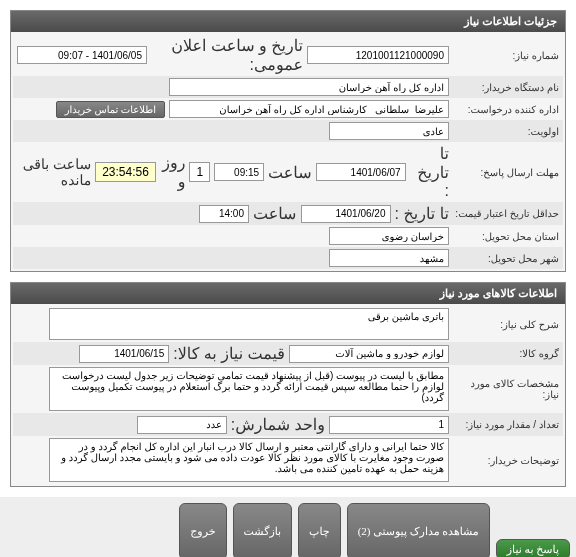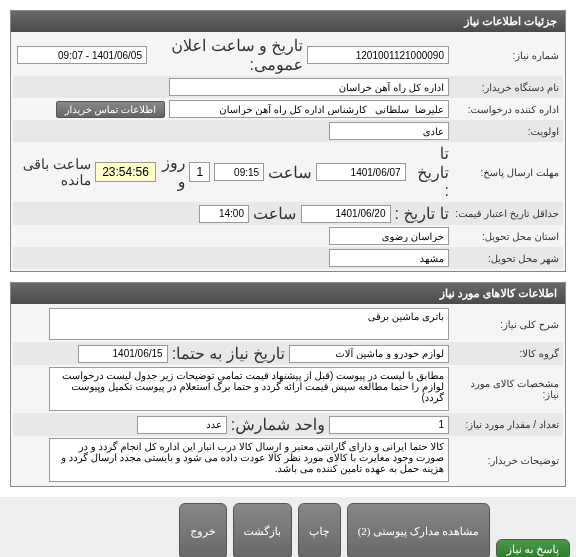--- a/index.html
+++ b/index.html
@@ -198,21 +198,21 @@
       <div class="label-cell">شرح کلی نیاز:</div>
       <div class="value-cell">
         <textarea rows="2" style="height: 32px;">باتری ماشین برقی</textarea>
       </div>
     </div>
 
     <div class="row alt">
       <div class="label-cell">گروه کالا:</div>
       <div class="value-cell">
         <input type="text" style="width: 160px;" value="لوازم خودرو و ماشین آلات">
-        <span class="inline-label">تاریخ نیاز به حتما:</span>
+        <span class="inline-label">قیمت نیاز به کالا:</span>
         <input type="text" style="width: 90px;" value="1401/06/15">
       </div>
     </div>
 
     <div class="row">
       <div class="label-cell">مشخصات کالای مورد نیاز:</div>
       <div class="value-cell">
         <textarea rows="3" style="height: 44px;">مطابق با لیست در پیوست (قبل از پیشنهاد قیمت تمامی توضیحات زیر جدول لیست درخواست لوازم را حتما مطالعه سپس قیمت ارائه گردد و حتما برگ استعلام در پیوست تکمیل وپیوست گردد)</textarea>
       </div>
     </div>

